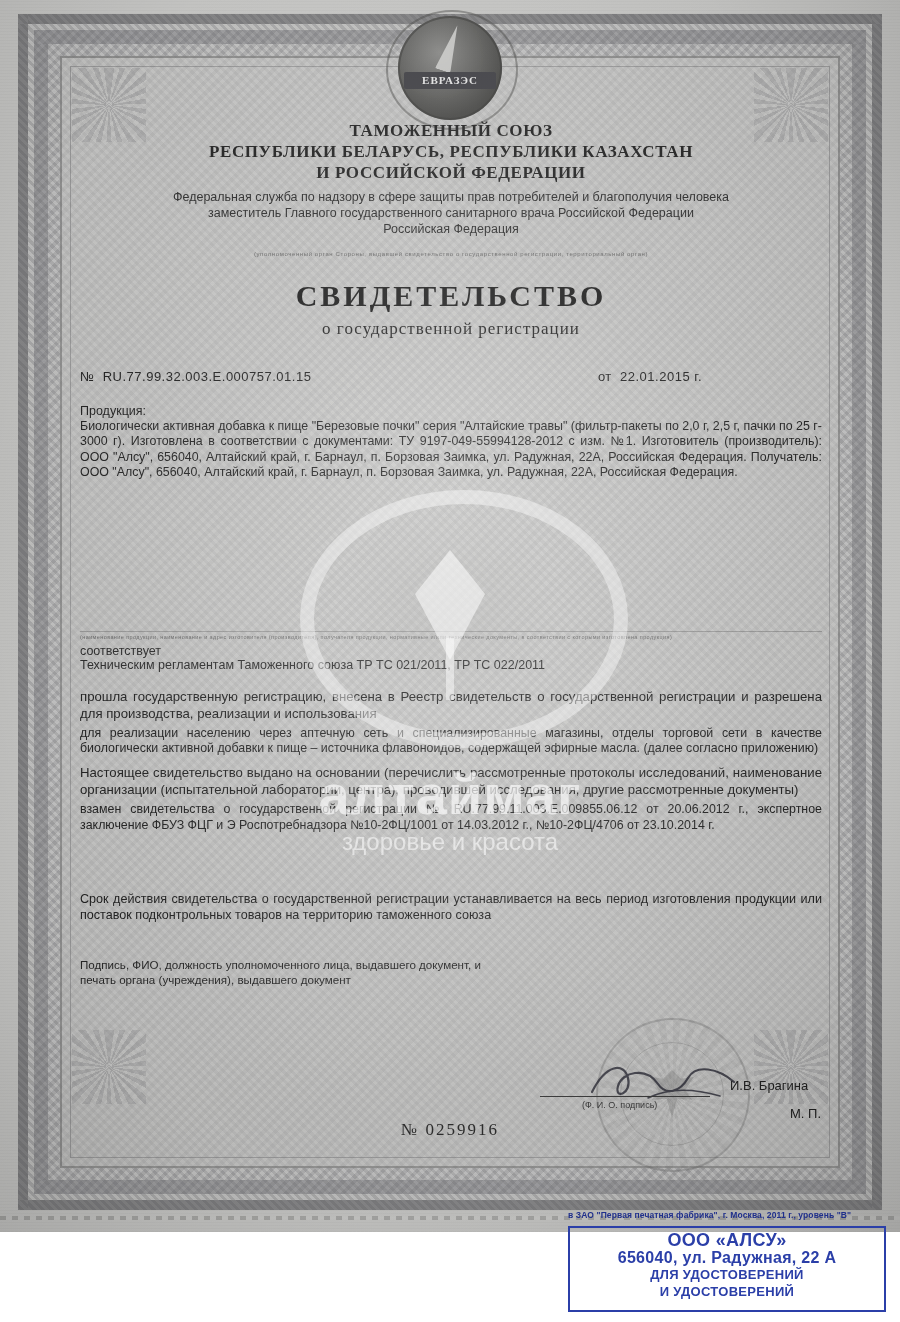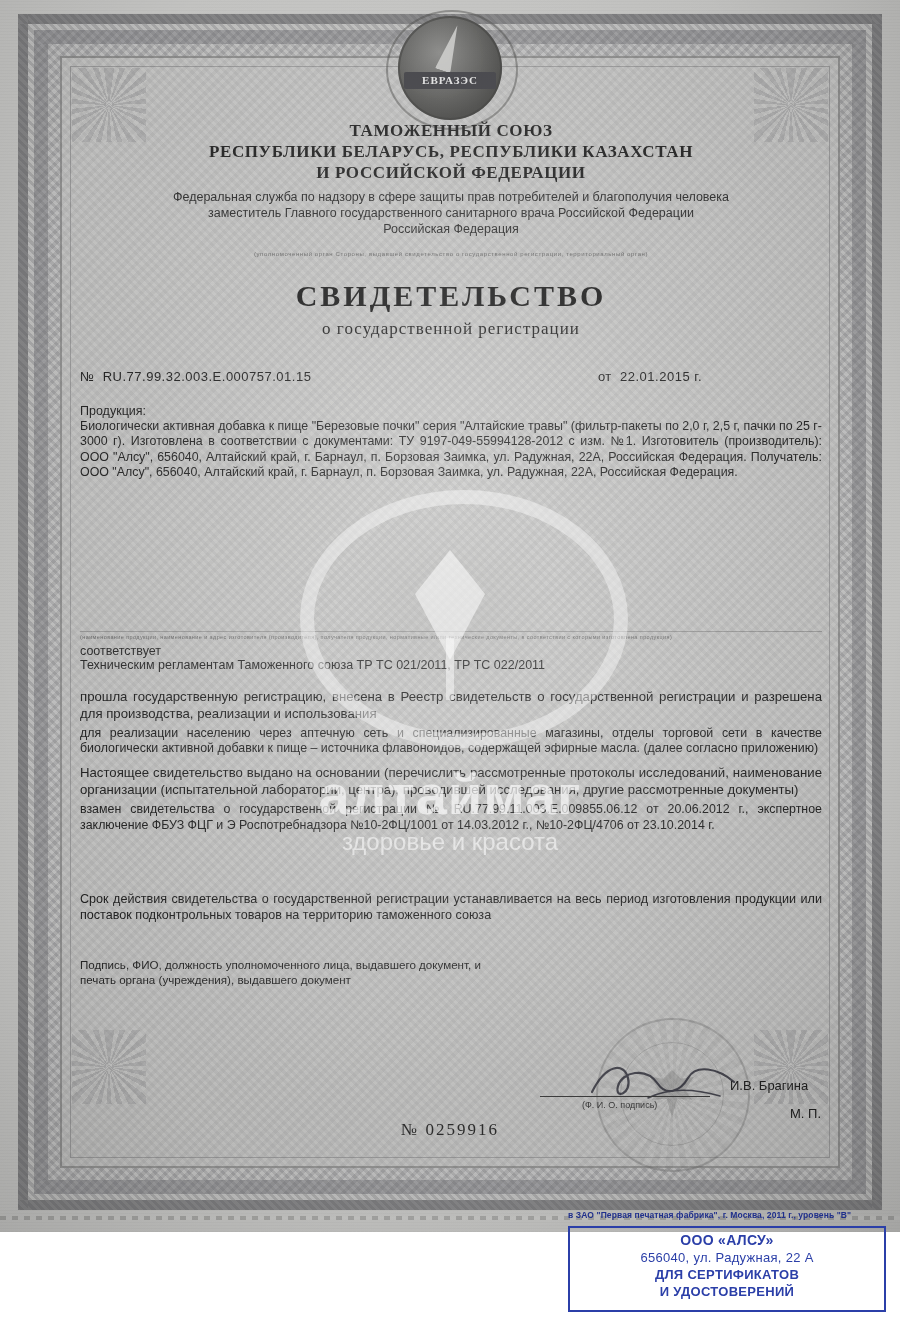--- a/index.html
+++ b/index.html
@@ -143,22 +143,22 @@
     background:rgba(90,90,90,.45);
     clip-path:polygon(50% 0,70% 18%,100% 14%,80% 42%,96% 62%,62% 60%,50% 100%,38% 60%,4% 62%,20% 42%,0 14%,30% 18%);}
 
   
   #bluestamp{
     position:absolute;left:568px;top:1226px;width:318px;height:86px;
     border:2px solid #2b3fa8;color:#2b3fa8;text-align:center;
     font-size:13px;line-height:17px;font-weight:bold;letter-spacing:.3px;padding-top:4px;box-sizing:border-box;
     background:rgba(255,255,255,.0);
   }
-  #bluestamp .l1{font-size:14px}
-  #bluestamp .l2{font-weight:normal;font-size:13px}
+  #bluestamp .l1{font-size:18px}
+  #bluestamp .l2{font-weight:bold;font-size:16px}
   #printerline{position:absolute;left:568px;top:1210px;width:330px;font-size:8.5px;color:#1f2f8c;font-weight:bold;letter-spacing:.1px;}
   #bottomstrip{position:absolute;left:0;top:1216px;width:900px;height:4px;background:repeating-linear-gradient(90deg,#9a9a98 0 6px,#c9c9c7 6px 12px);opacity:.7}
 </style>
 </head>
 <body>
 
 <div id="scan">
 
   <div class="frame-outer"></div>
   <div class="frame-mid"></div>
@@ -252,15 +252,15 @@
   </div>
 
   <div id="bottomstrip"></div>
 </div>
 
 <div id="printerline">в ЗАО "Первая печатная фабрика", г. Москва, 2011 г., уровень "В"</div>
 
 <div id="bluestamp">
   <div class="l1">ООО «АЛСУ»</div>
   <div class="l2">656040, ул. Радужная, 22 А</div>
-  <div>ДЛЯ СЕРТИФИКАТОВ</div>
+  <div>ДЛЯ УДОСТОВЕРЕНИЙ</div>
   <div>И УДОСТОВЕРЕНИЙ</div>
 </div>
 
 </body></html>

